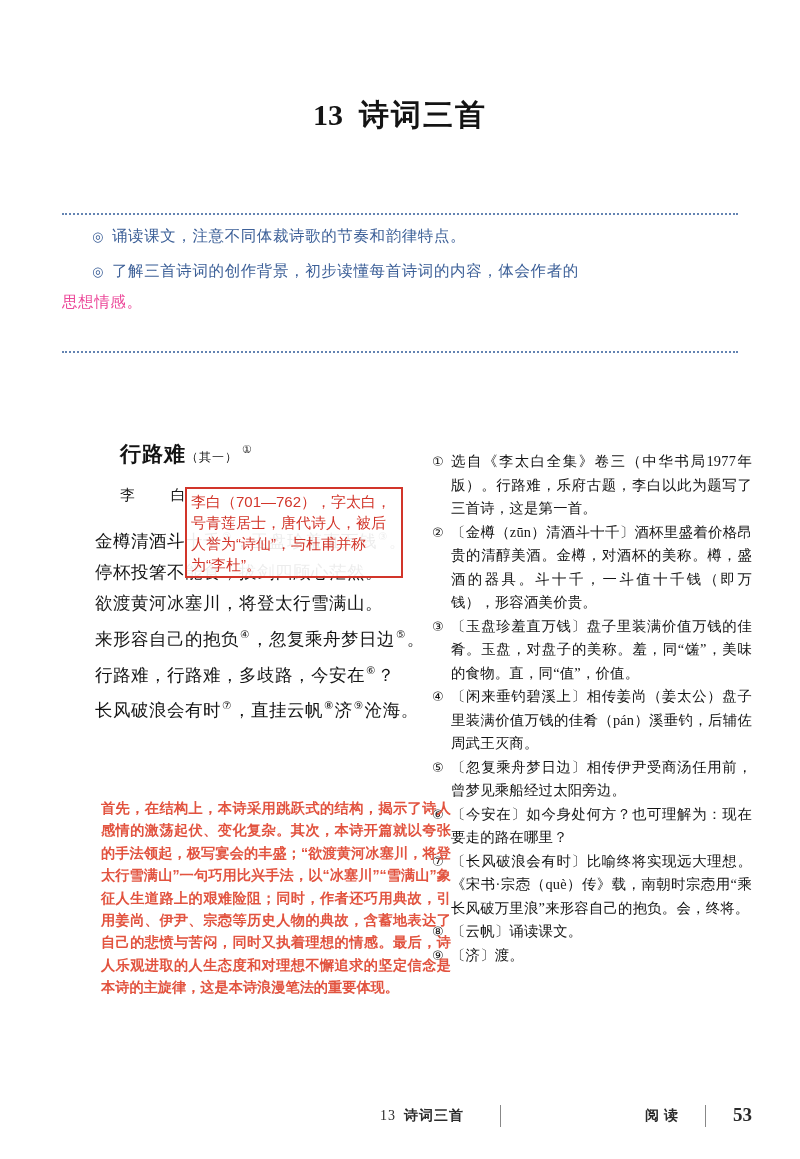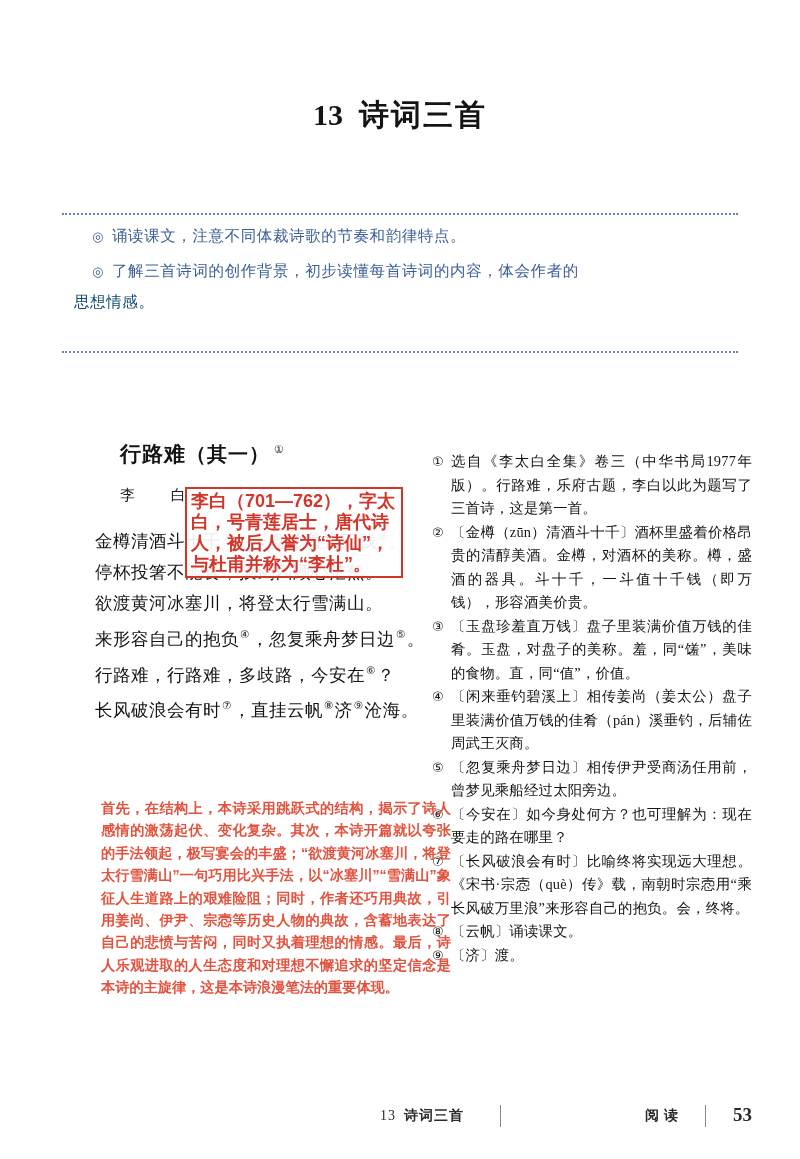--- a/index.html
+++ b/index.html
@@ -69,23 +69,22 @@
     letter-spacing: .6px;
   }
   .preview-item .bullet {
     margin-left: 30px;
     margin-right: 8px;
     font-size: 13px;
   }
   .preview-cont {
     font-size: 15.5px;
     line-height: 30px;
-    color: #0c4a6e;
+    color: #ec4899;
     letter-spacing: .6px;
-    margin-left: 12px;
   }
 
   
   .body-cols {
     position: absolute;
     top: 440px;
     left: 0;
     width: 800px;
     height: 620px;
   }
@@ -105,22 +104,22 @@
   
   .poem-title {
     font-size: 21px;
     font-weight: bold;
     letter-spacing: 1px;
     margin-left: 25px;
     color: #141414;
     white-space: nowrap;
   }
   .poem-title .sub {
-    font-size: 20px;
-    font-weight: bold;
+    font-size: 12px;
+    font-weight: normal;
   }
   .poem-title .fn {
     font-size: 11px;
     vertical-align: super;
     font-weight: normal;
     margin-left: 4px;
   }
   .poem-author {
     margin-top: 18px;
     margin-left: 25px;
@@ -145,25 +144,25 @@
 
   
   .red-box {
     position: absolute;
     left: 185px;
     top: 487px;
     width: 218px;
     border: 2px solid #d2352a;
     box-sizing: border-box;
     padding: 2px 4px 1px 4px;
-    font-size: 18px;
+    font-size: 15px;
     line-height: 21px;
     color: #d2352a;
     font-family: "Liberation Sans", "DejaVu Sans", sans-serif;
-    font-weight: bold;
+    font-weight: normal;
     letter-spacing: 0px;
     background: rgba(255,255,255,0.92);
     z-index: 5;
   }
 
   
   .red-commentary {
     position: absolute;
     left: 57px;
     top: 797px;

